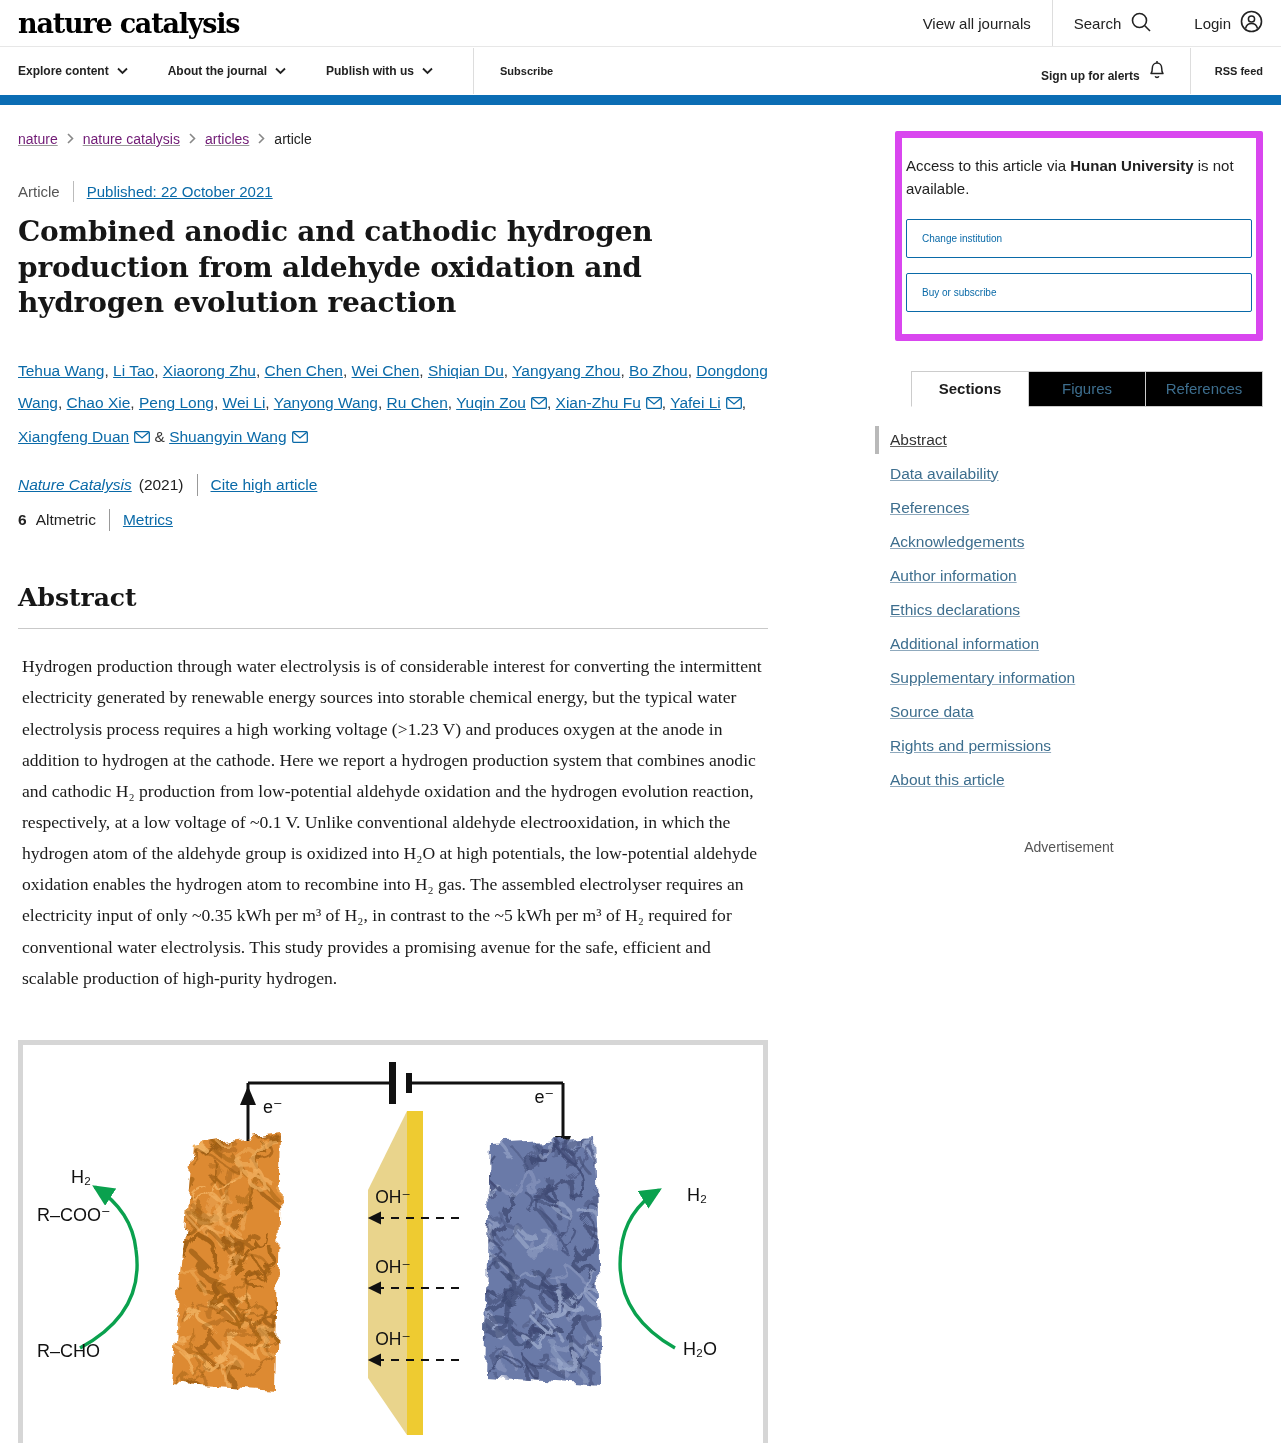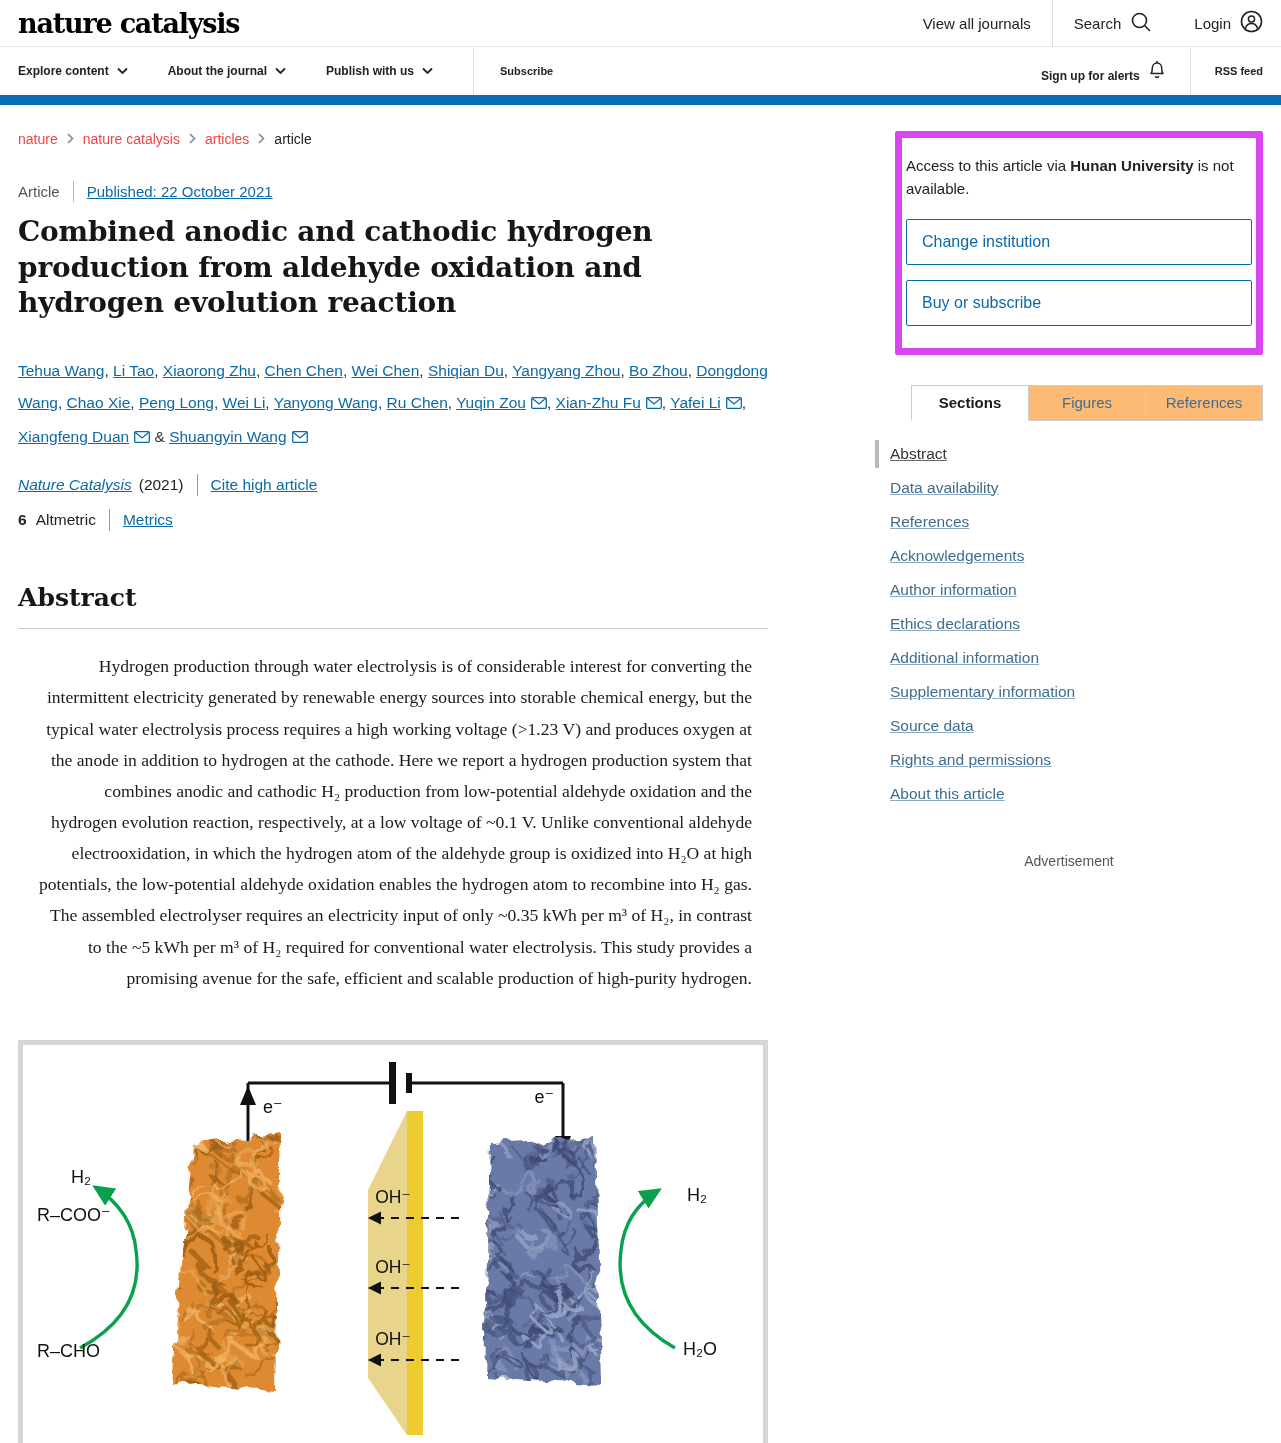--- a/index.html
+++ b/index.html
@@ -25,21 +25,21 @@
 
   .bluebar{height:10px;background:#0b6db4;}
 
   
   .content{display:flex;align-items:flex-start;padding:26px 18px 0;}
   .main-col{width:750px;flex:none;}
   .side-col{width:388px;flex:none;margin-left:auto;}
 
   
   .breadcrumb{font-size:14px;color:#555;display:flex;align-items:center;gap:9px;}
-  .crumb{color:#ef4444;text-decoration-color:#9a9a9a;}
+  .crumb{color:#701a75;text-decoration:underline;text-decoration-color:#9a9a9a;}
   .crumb-current{color:#222;}
 
   
   .meta-row{margin-top:34px;font-size:15px;color:#555;display:flex;align-items:center;}
   .meta-sep{width:1px;height:21px;background:#bbb;margin:0 13px;}
   .published-link{color:#0a6aa8;text-decoration:underline;}
 
   .title{font-family:"DejaVu Serif","Liberation Serif",serif;font-size:28px;line-height:1.27;font-weight:700;letter-spacing:-0.2px;color:#161616;margin:12px 0 34px;}
 
   .authors{font-size:15.5px;line-height:2.1;color:#333;}
@@ -49,31 +49,31 @@
   .journal-row,.metrics-row{font-size:15.5px;display:flex;align-items:center;color:#222;}
   .journal-row{margin-top:20px;}
   .metrics-row{margin-top:13px;}
   .journal-name{font-style:italic;color:#0a6aa8;text-decoration:underline;margin-right:7px;}
   .vsep{width:1px;height:22px;background:#999;margin:0 13px;flex:none;}
   .blue-link{color:#0a6aa8;text-decoration:underline;}
   .altmetric-count{font-weight:700;margin-right:9px;}
 
   .abstract-h{font-family:"DejaVu Serif","Liberation Serif",serif;font-size:25px;font-weight:700;color:#161616;margin:52px 0 0;}
   .rule{border:none;border-top:1px solid #c9c9c9;margin:16px 0 22px;}
-  .abstract-text{font-family:"Liberation Serif","DejaVu Serif",serif;font-size:17.6px;line-height:1.77;color:#1a1a1a;margin:16px;text-align:right;}
+  .abstract-text{font-family:"Liberation Serif","DejaVu Serif",serif;font-size:17.6px;line-height:1.77;color:#1a1a1a;margin:4px;}
 
   .figure-box{margin-top:46px;border:5px solid #d6d6d6;width:740px;height:423px;background:#fff;}
 
   
   .access-box{border:7px solid #d946ef;border-radius:2px;padding:16px 4px 22px;font-size:15px;line-height:1.55;color:#222;margin-left:20px;}
-  .access-btn{display:block;width:100%;margin-top:15px;padding:13px 15px;text-align:left;background:#fff;border:1px solid #0a6aa8;border-radius:2px;color:#0a6aa8;font-size:16px;font-family:inherit;cursor:pointer;}
+  .access-btn{display:block;width:100%;margin-top:15px;padding:13px 15px;text-align:left;background:#fff;border:1px solid #0a6aa8;border-radius:2px;color:#0a6aa8;font-size:10px;font-family:inherit;cursor:pointer;}
   .access-box .access-btn:first-of-type{margin-top:18px;}
 
   .tabs{display:flex;margin-top:30px;padding-left:36px;}
-  .tab{flex:1;text-align:center;font-size:15px;padding:8px 0 9px;background:#fdba74;border:1px solid #ccc;border-left:none;color:#3d6e8e;cursor:pointer;}
+  .tab{flex:1;text-align:center;font-size:15px;padding:8px 0 9px;background:#000000;border:1px solid #ccc;border-left:none;color:#3d6e8e;cursor:pointer;}
   .tab:first-child{border-left:1px solid #ccc;}
   .tab.active{background:#fff;font-weight:700;color:#1c1c1c;border-bottom-color:#fff;}
 
   .side-links{margin-top:24px;padding-left:15px;}
   .side-link-row{margin:0 0 16px;position:relative;}
   .side-link{font-size:15.5px;color:#3d6e8e;text-decoration:underline;text-decoration-color:#8fa9bd;}
   .side-link.active{color:#333;text-decoration-color:#666;}
   .side-link-row.active::before{content:'';position:absolute;left:-15px;top:-5px;width:4px;height:28px;background:#b9b9b9;}
 
   .ad-label{margin-top:50px;text-align:center;color:#555;font-size:14px;}

